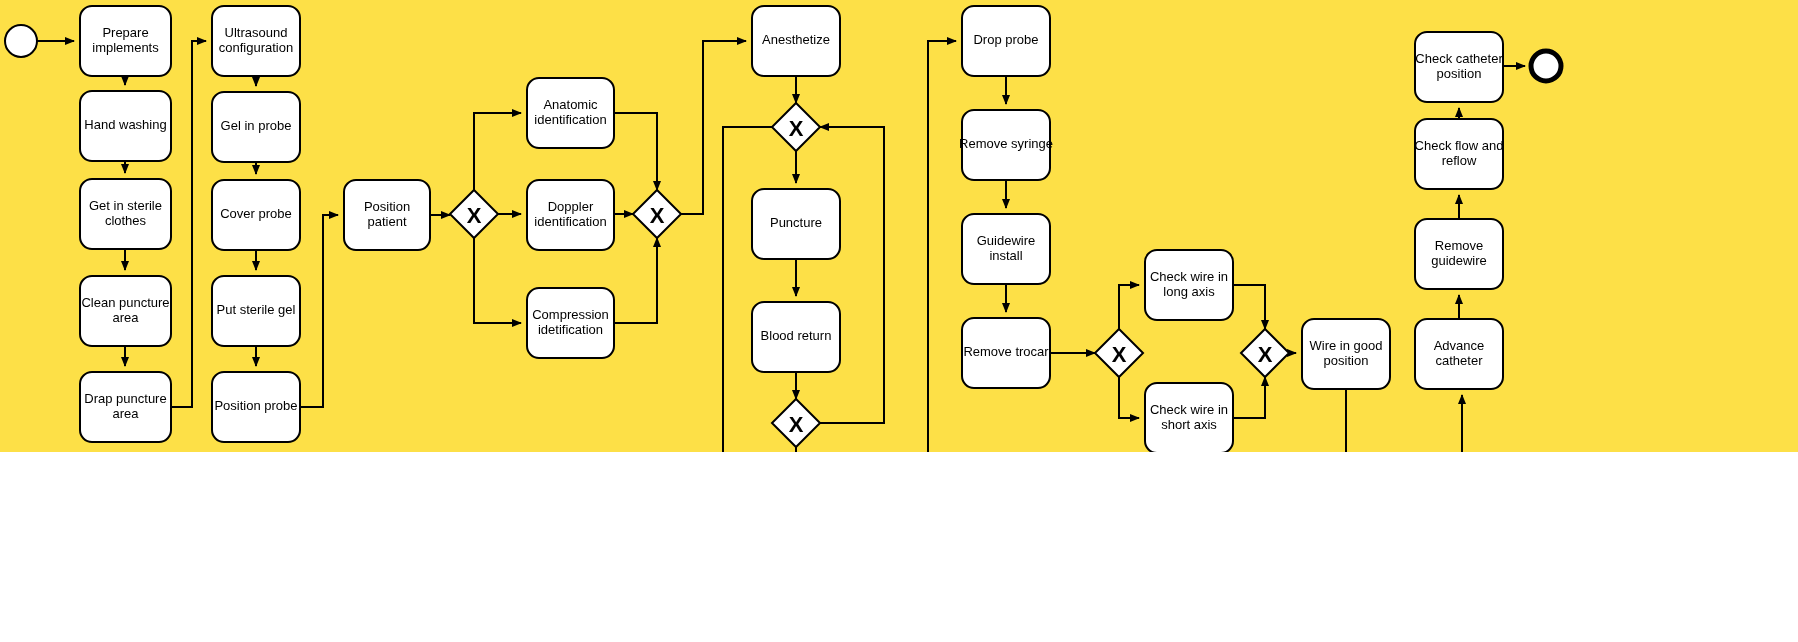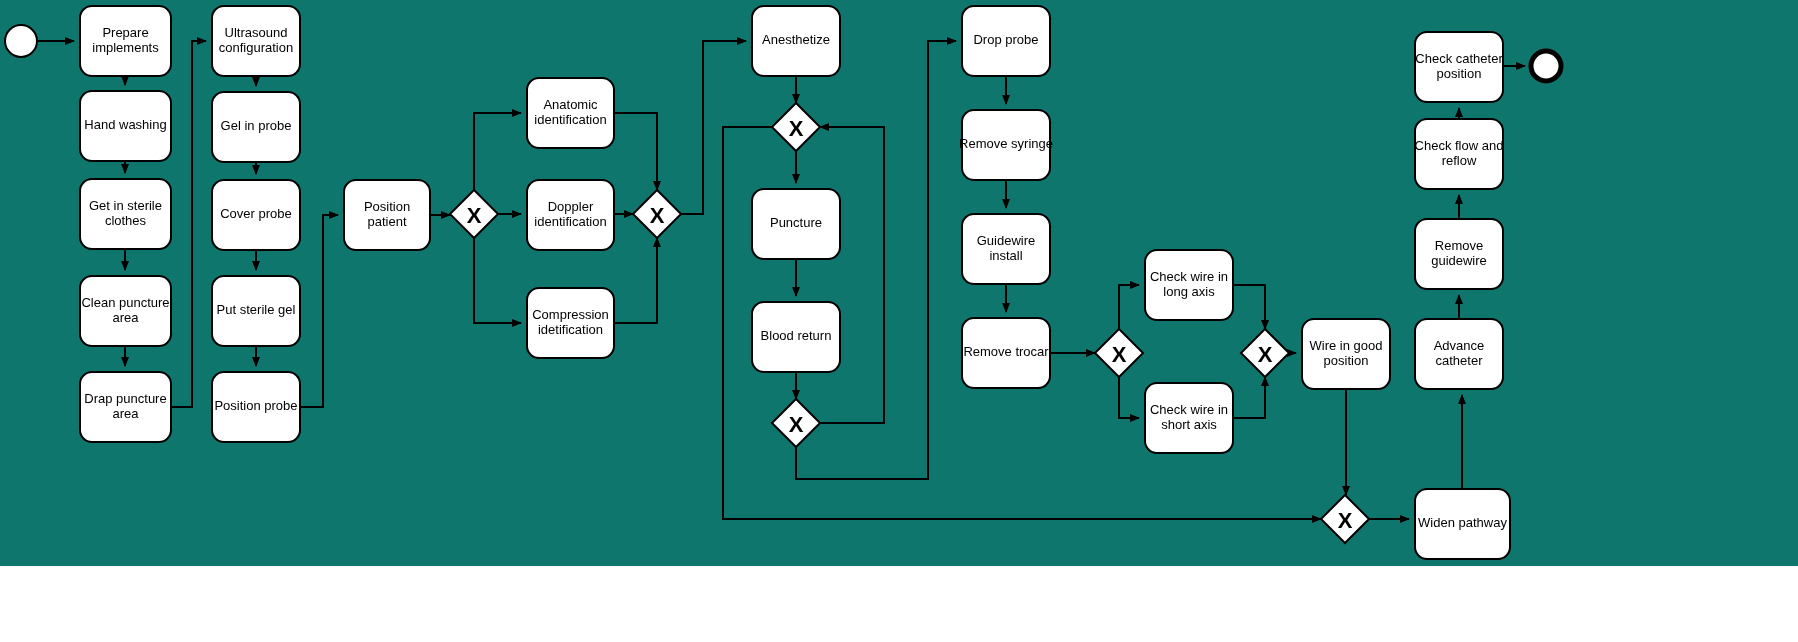--- a/index.html
+++ b/index.html
@@ -7,22 +7,22 @@
     margin: 0;
     padding: 0;
     background: #ffffff;
   }
   body {
     font-family: "Liberation Sans", sans-serif;
   }
   #diagram-root {
     position: relative;
     width: 1798px;
-    height: 566px;
-    background: #0f766e;
+    height: 452px;
+    background: #fde047;
     overflow: hidden;
   }
   svg#flowchart {
     display: block;
     width: 1798px;
     height: 642px;
   }
   .task-rect {
     fill: #ffffff;
     stroke: #000000;

